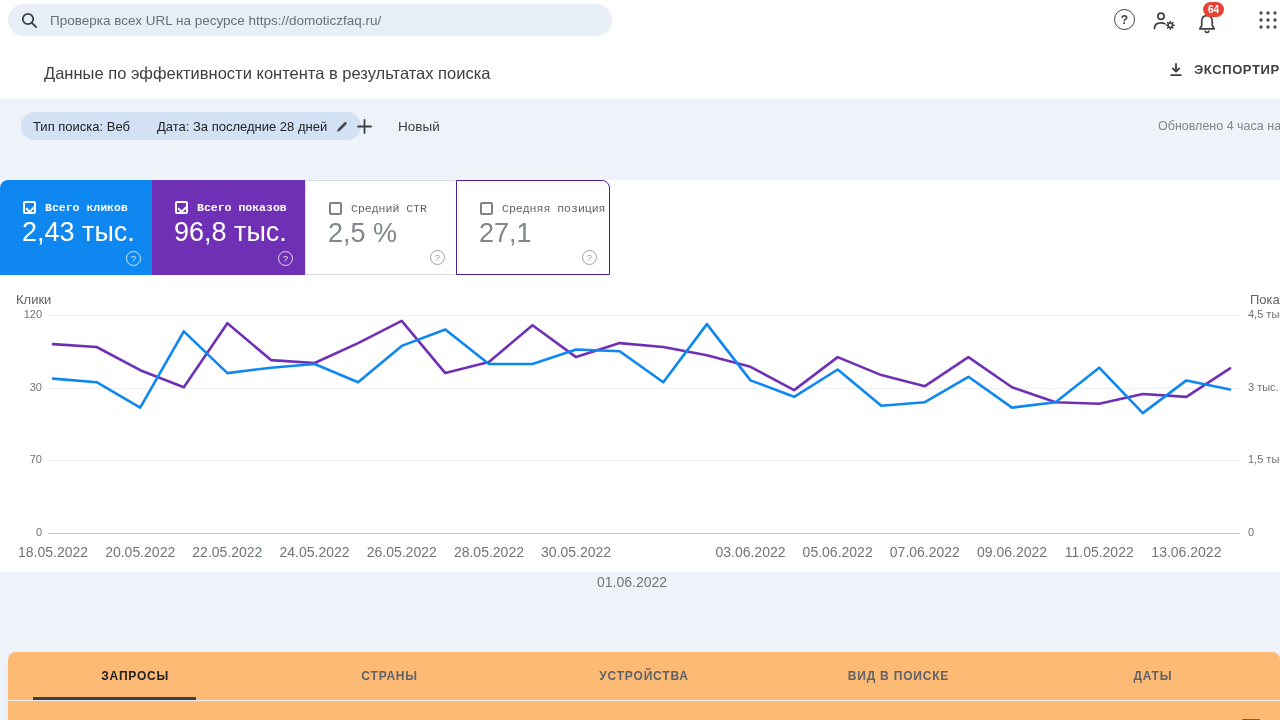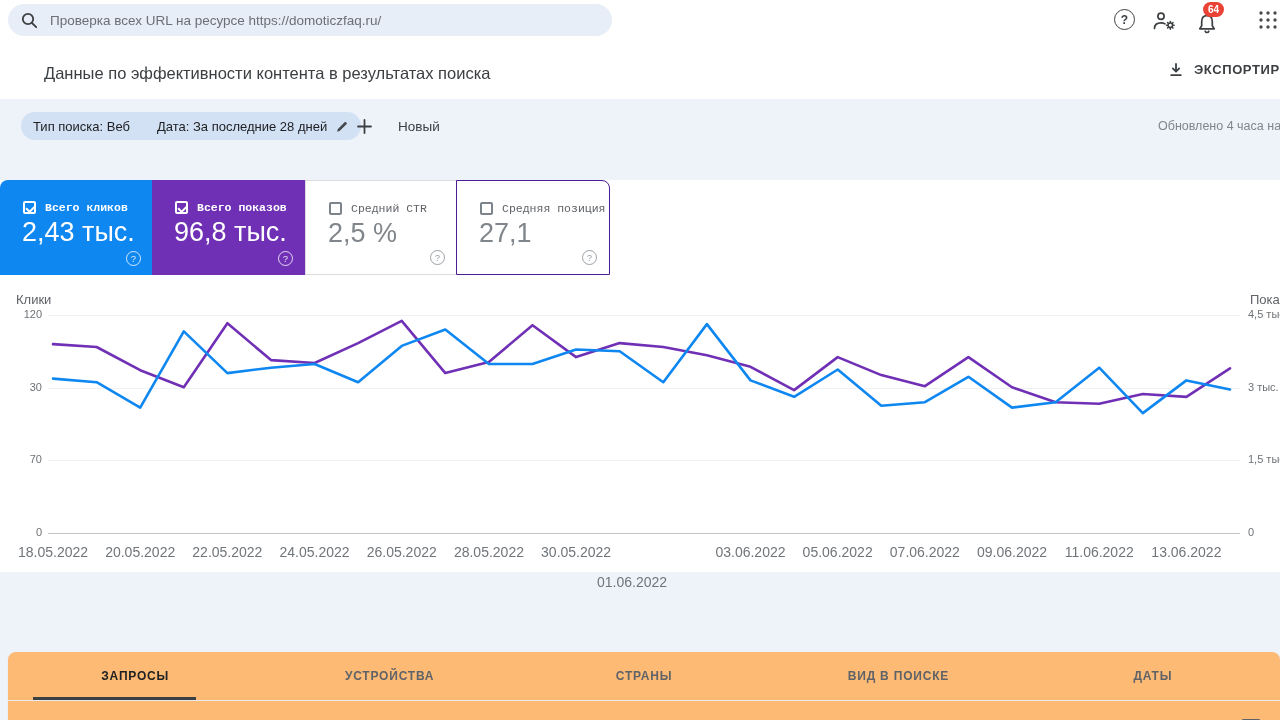--- a/index.html
+++ b/index.html
@@ -234,34 +234,34 @@
     <span class="date-label" style="left: 227.37px;">22.05.2022</span>
     <span class="date-label" style="left: 314.556px;">24.05.2022</span>
     <span class="date-label" style="left: 401.741px;">26.05.2022</span>
     <span class="date-label" style="left: 488.926px;">28.05.2022</span>
     <span class="date-label" style="left: 576.111px;">30.05.2022</span>
     <span class="date-label" style="left: 632px; margin-top: 30px;">01.06.2022</span>
     <span class="date-label" style="left: 750.481px;">03.06.2022</span>
     <span class="date-label" style="left: 837.667px;">05.06.2022</span>
     <span class="date-label" style="left: 924.852px;">07.06.2022</span>
     <span class="date-label" style="left: 1012.04px;">09.06.2022</span>
-    <span class="date-label" style="left: 1099.22px;">11.06.2022</span>
+    <span class="date-label" style="left: 1099.22px;">11.05.2022</span>
     <span class="date-label" style="left: 1186.41px;">13.06.2022</span>
   </div>
 
 <svg id="chart-svg" viewBox="0 0 1280 720">
     <polyline points="53.0,344.1 96.6,347.0 140.2,370.2 183.8,387.2 227.4,323.2 271.0,360.1 314.6,363.0 358.1,343.1 401.7,320.8 445.3,373.1 488.9,362.0 532.5,325.2 576.1,357.1 619.7,343.1 663.3,347.0 706.9,355.2 750.5,366.8 794.1,390.1 837.7,357.1 881.3,375.1 924.9,386.2 968.4,357.1 1012.0,387.2 1055.6,402.2 1099.2,403.7 1142.8,394.0 1186.4,396.9 1230.0,368.3" fill="none" stroke="#7030b5" stroke-width="2.6" stroke-linejoin="round" stroke-linecap="round"></polyline>
     <polyline points="53.0,378.6 96.6,382.2 140.2,407.6 183.8,331.4 227.4,373.1 271.0,367.7 314.6,364.0 358.1,382.2 401.7,345.9 445.3,329.5 488.9,364.0 532.5,364.0 576.1,349.5 619.7,351.3 663.3,382.2 706.9,324.1 750.5,380.4 794.1,396.8 837.7,369.5 881.3,405.8 924.9,402.2 968.4,376.8 1012.0,407.6 1055.6,402.2 1099.2,367.7 1142.8,413.1 1186.4,380.4 1230.0,389.5" fill="none" stroke="#0e87f1" stroke-width="2.6" stroke-linejoin="round" stroke-linecap="round"></polyline>
   </svg>
 
 <div class="abs" id="table-card">
   <div id="tab-row">
     <div class="tab active">ЗАПРОСЫ</div>
+    <div class="tab">СТРАНЫ</div>
     <div class="tab">УСТРОЙСТВА</div>
-    <div class="tab">СТРАНЫ</div>
     <div class="tab">ВИД В ПОИСКЕ</div>
     <div class="tab">ДАТЫ</div>
   </div>
   <div id="tab-underline"></div>
   <div class="divider" style="top:48px;"></div>
   <svg id="filter-icon" width="18" height="14" viewBox="0 0 18 14">
     <rect x="0" y="1" width="18" height="1.9" rx="0.9" fill="#5f6368"></rect>
     <rect x="3.5" y="6" width="11" height="1.9" rx="0.9" fill="#5f6368"></rect>
     <rect x="7" y="11" width="4" height="1.9" rx="0.9" fill="#5f6368"></rect>
   </svg>

